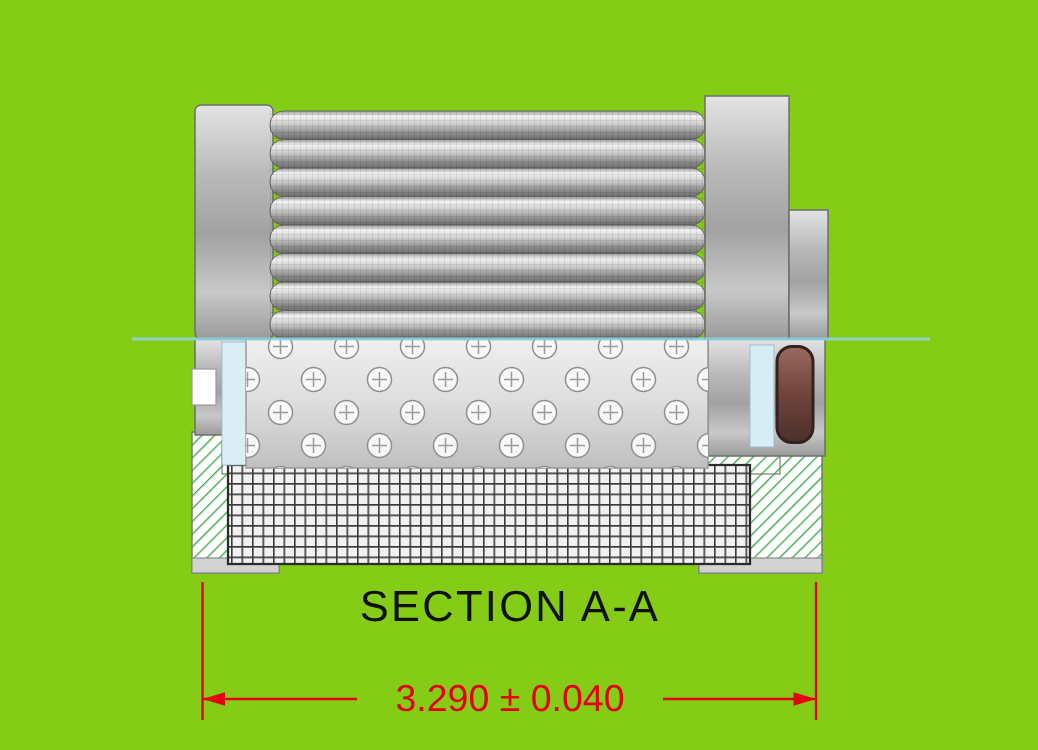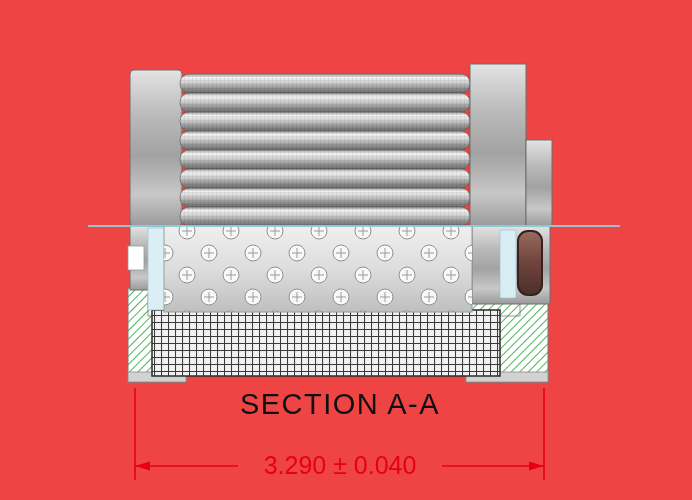--- a/index.html
+++ b/index.html
@@ -1,20 +1,20 @@
 <!DOCTYPE html>
 <html style="--dimension_red: #e60012; --centerline_cyan: #8ed6e6; --hatch_green: #3daa46; --seal_maroon: #6f443c; --metal_gray: #a8a8a8;"><head>
 <meta charset="utf-8">
 <style>
   html, body { margin: 0; padding: 0; background: #ffffff; }
   .canvas {
     position: relative;
     width: 692px;
     height: 500px;
-    background: #ef4444;
+    background: #84cc16;
     overflow: hidden;
     font-family: "Liberation Sans", sans-serif;
   }
   svg { display: block; }
 
   .centerline { stroke: var(--centerline_cyan, #8ed6e6); stroke-width: 2; opacity: .85; }
 
   .dim-stroke { stroke: var(--dimension_red, #e60012); stroke-width: 1.6; fill: none; }
   .dim-fill   { fill: var(--dimension_red, #e60012); }
   .dim-text   {

